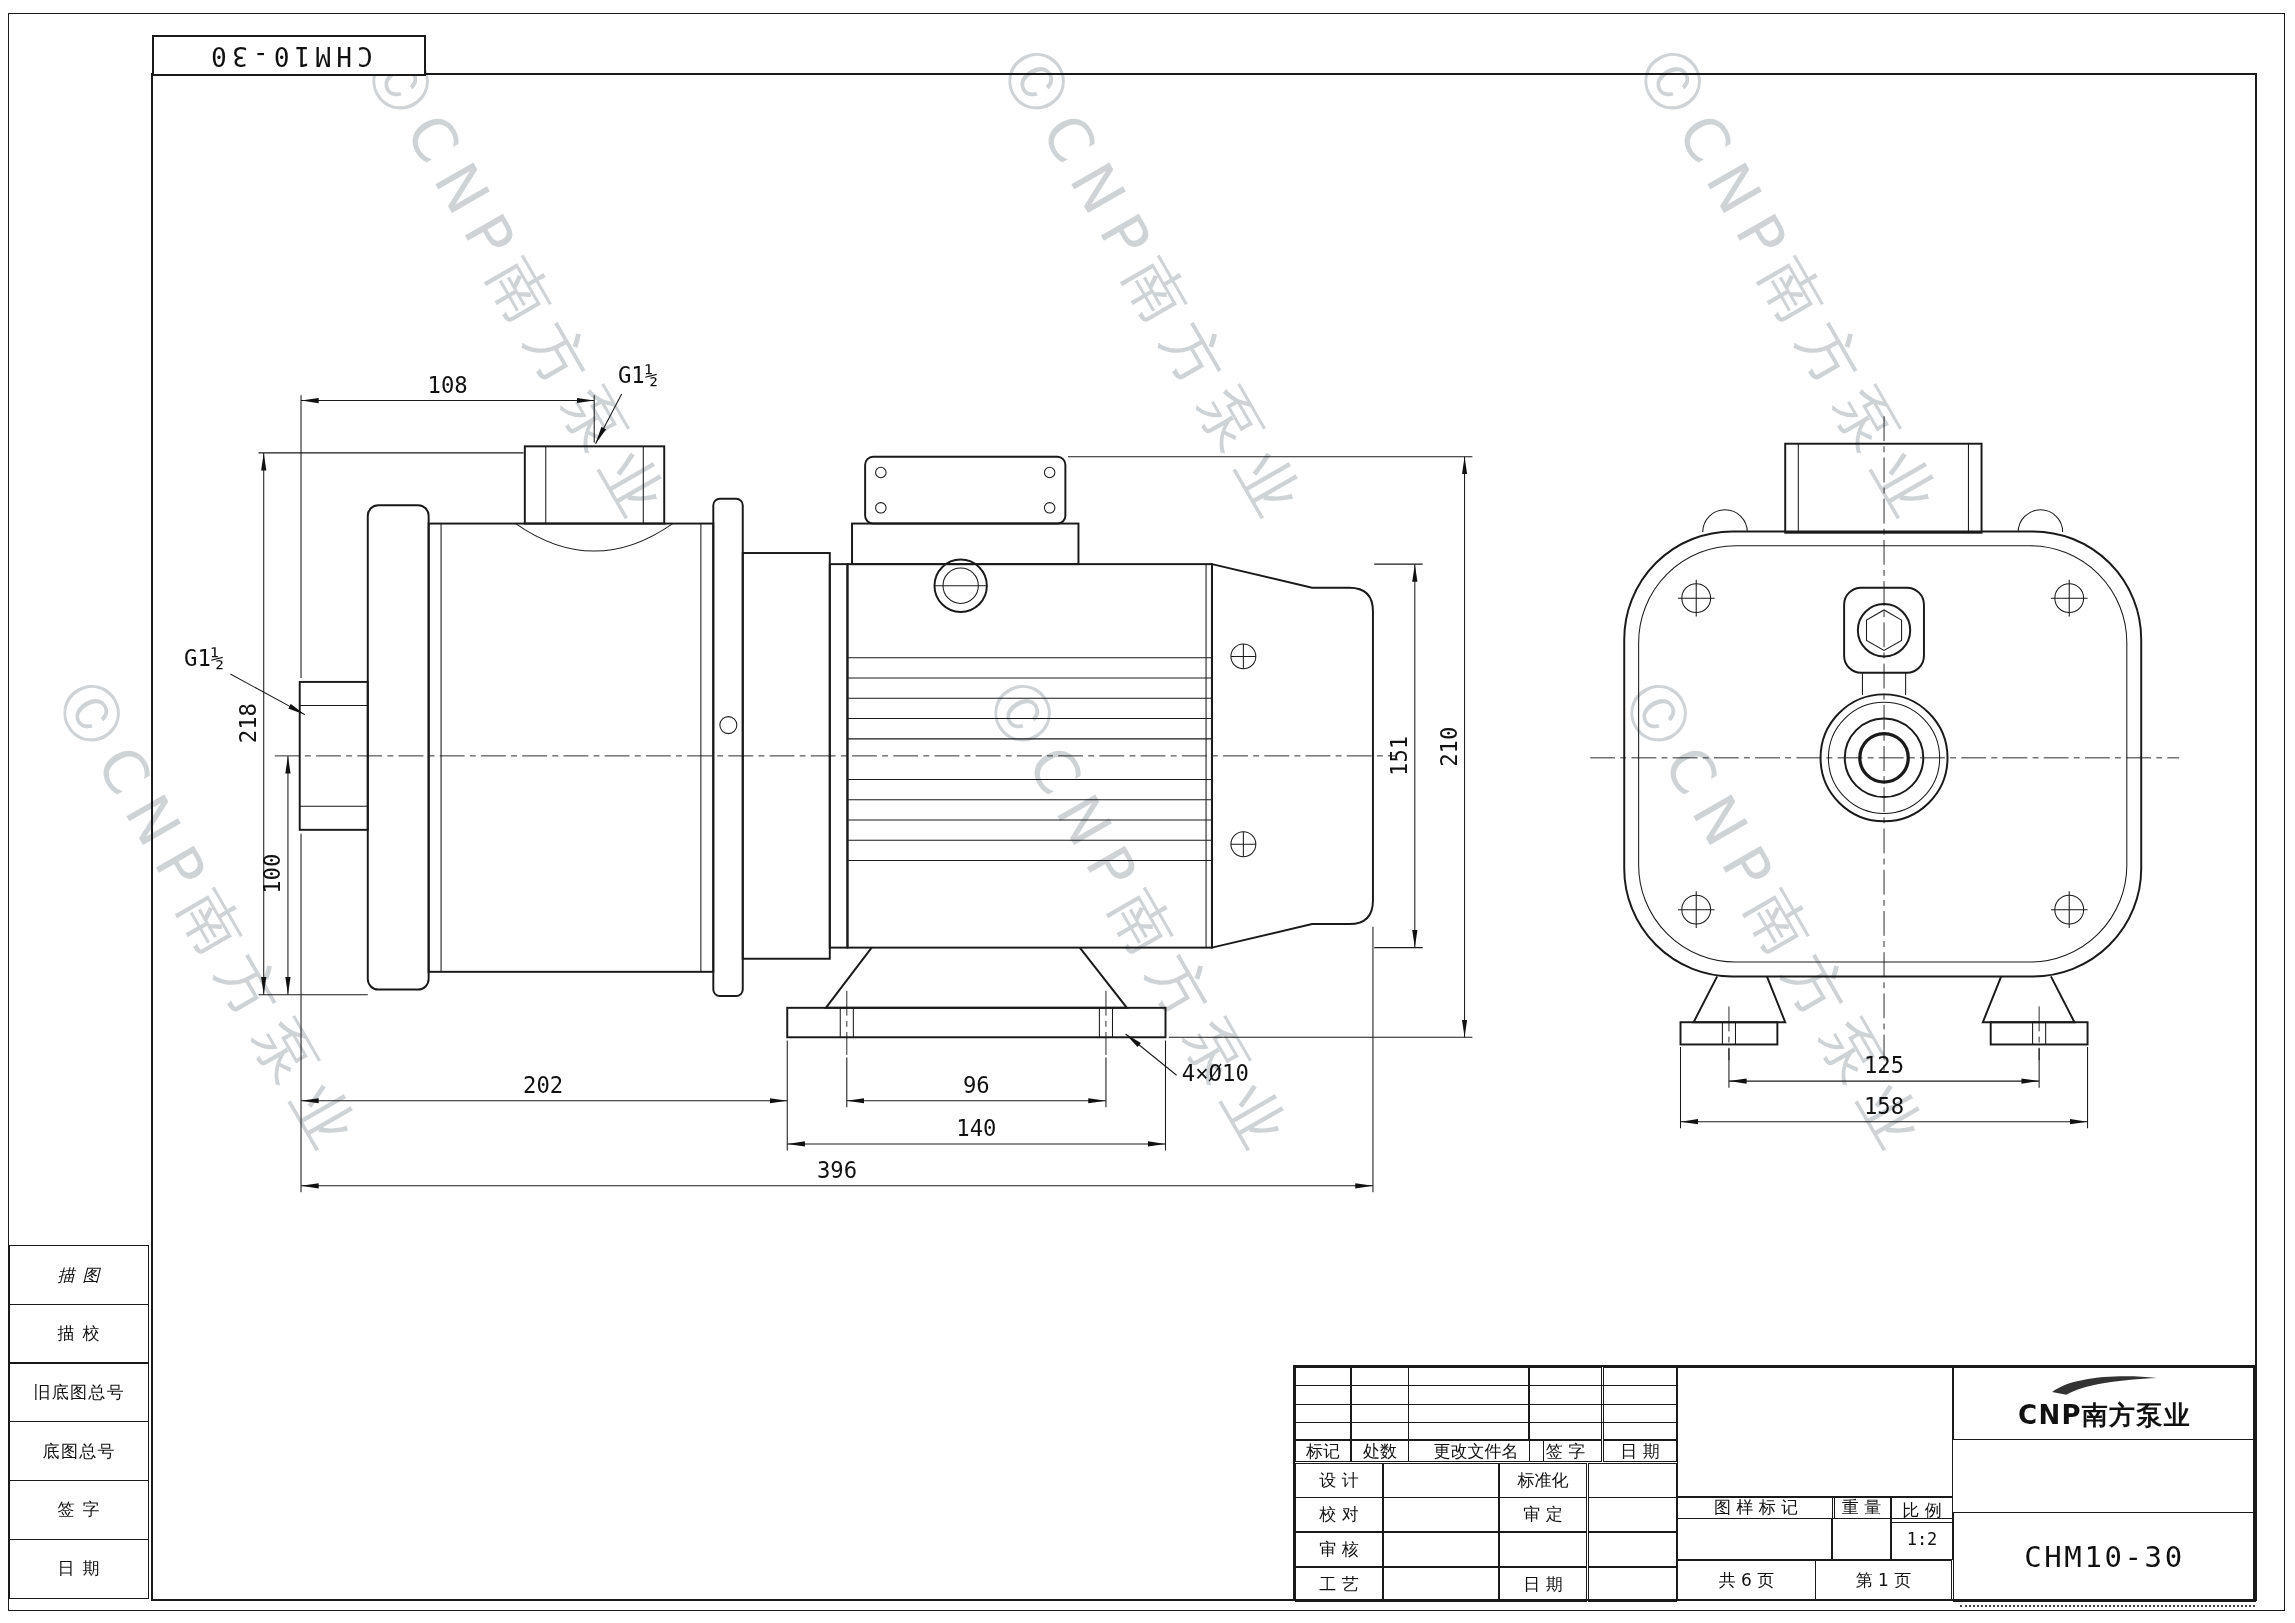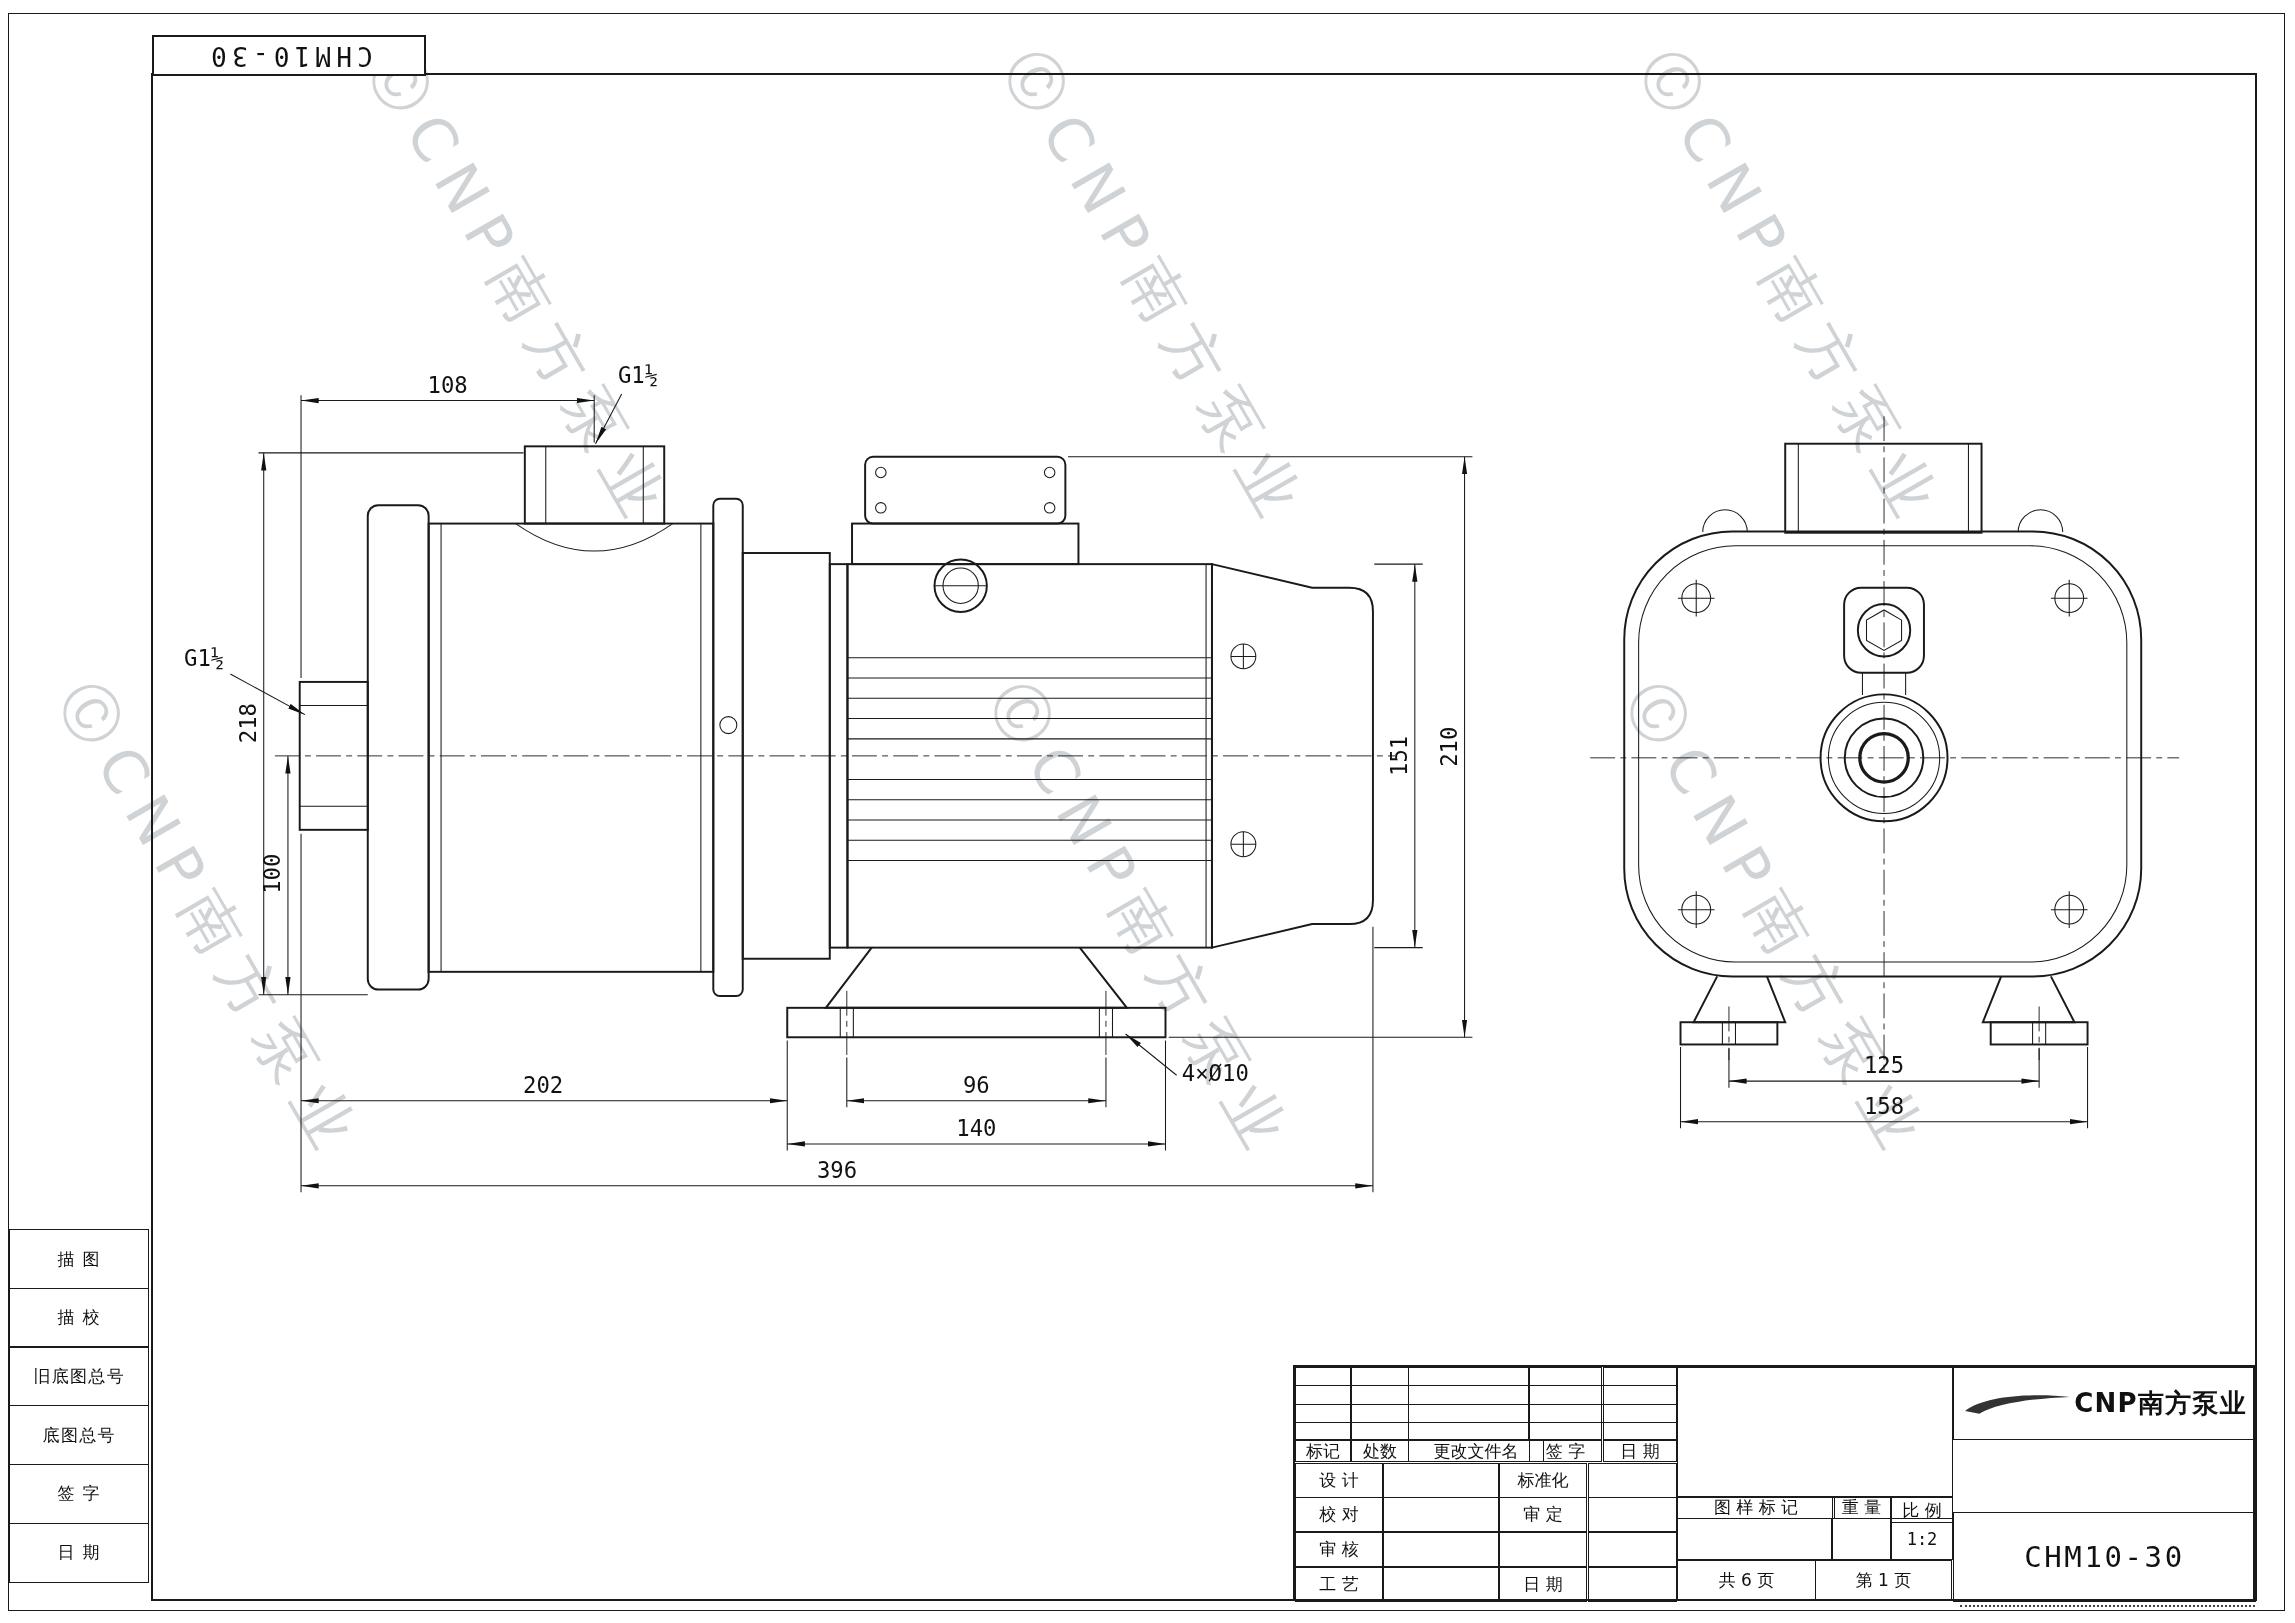--- a/index.html
+++ b/index.html
@@ -23,40 +23,40 @@
              border:2px solid #1a1a1a; background:#fff; z-index:4;
              display:flex; align-items:center; justify-content:center; }
   .flip { transform:rotate(180deg); font-family:"DejaVu Sans Mono", monospace;
           font-size:26px; letter-spacing:5.2px; }
 
   
   .ltable { position:absolute; left:9.2px; top:1229px; width:140px; z-index:4; background:#fff; }
   .lrow { height:60px; border:1.3px solid #1a1a1a; margin-top:-1.3px;
           display:flex; align-items:center; justify-content:center;
           font-size:17px; letter-spacing:1.3px; }
-  .lrow:first-child { margin-top:0; }
+  .lrow:first-child { margin-top:16px;font-style:italic; }
 
   
   .drawing { position:absolute; left:0; top:0; width:2295px; height:1623px; z-index:3; }
   .o  { fill:none; stroke:#1a1a1a; stroke-width:3; }
   .t  { fill:none; stroke:#1a1a1a; stroke-width:1.6; }
   .cl { fill:none; stroke:#1a1a1a; stroke-width:1.4; stroke-dasharray:38 8 9 8; }
   .dl { fill:none; stroke:#1a1a1a; stroke-width:1.6; }
   .dt { font-family:"DejaVu Sans Mono", monospace; font-size:34px; fill:#111; }
 
   
   .tblock { position:absolute; left:1293px; top:1365px; width:962px; height:236px;
             border:2px solid #1a1a1a; background:#fff; z-index:4; }
   .cell { position:absolute; border:1.3px solid #1a1a1a; display:flex;
           align-items:center; justify-content:center; font-size:17px; }
   .hline { position:absolute; border-top:1.3px solid #1a1a1a; height:0; }
   .big   { font-size:29px; letter-spacing:3.9px; }
   .model { font-family:"DejaVu Sans Mono", monospace; font-size:29px; letter-spacing:2.6px; }
   .brand { font-size:26px; font-weight:bold; letter-spacing:1.3px; }
-  .logo-cell { flex-direction:row; gap:1.3px;align-items:center; }
+  .logo-cell { flex-direction:column; gap:1.3px;align-items:center; }
   .scaleval { font-family:"DejaVu Sans Mono", monospace; }
 
   .perf { position:absolute; left:1960px; top:1605px; width:295px;
           border-top:2.6px dotted #444; z-index:4; }
 </style>
 </head>
 <body>
 
 <div class="page">
 

